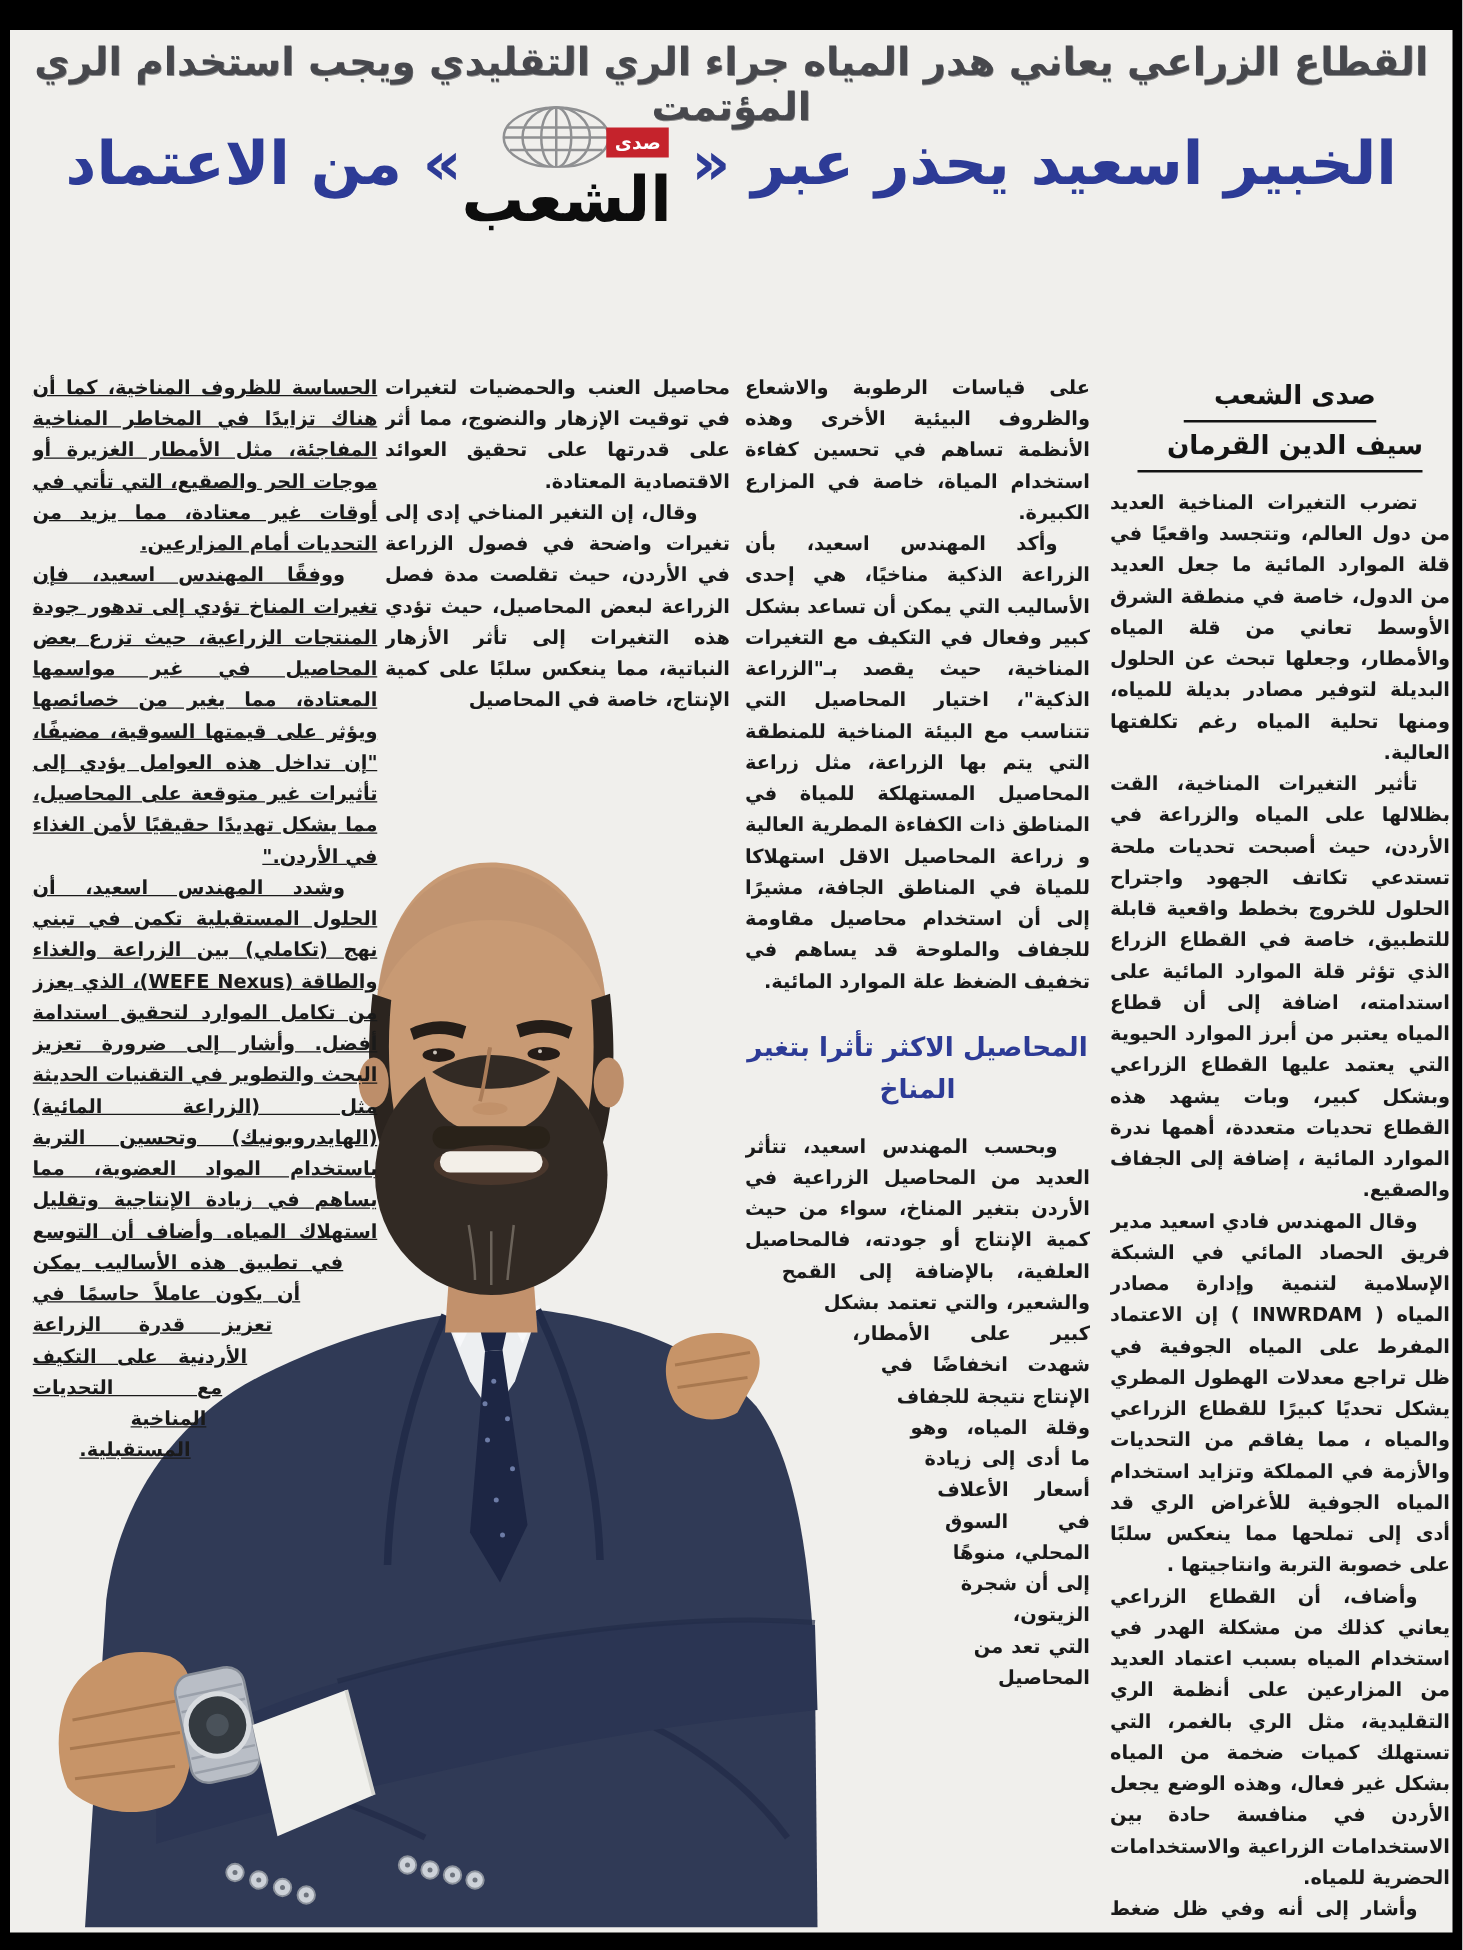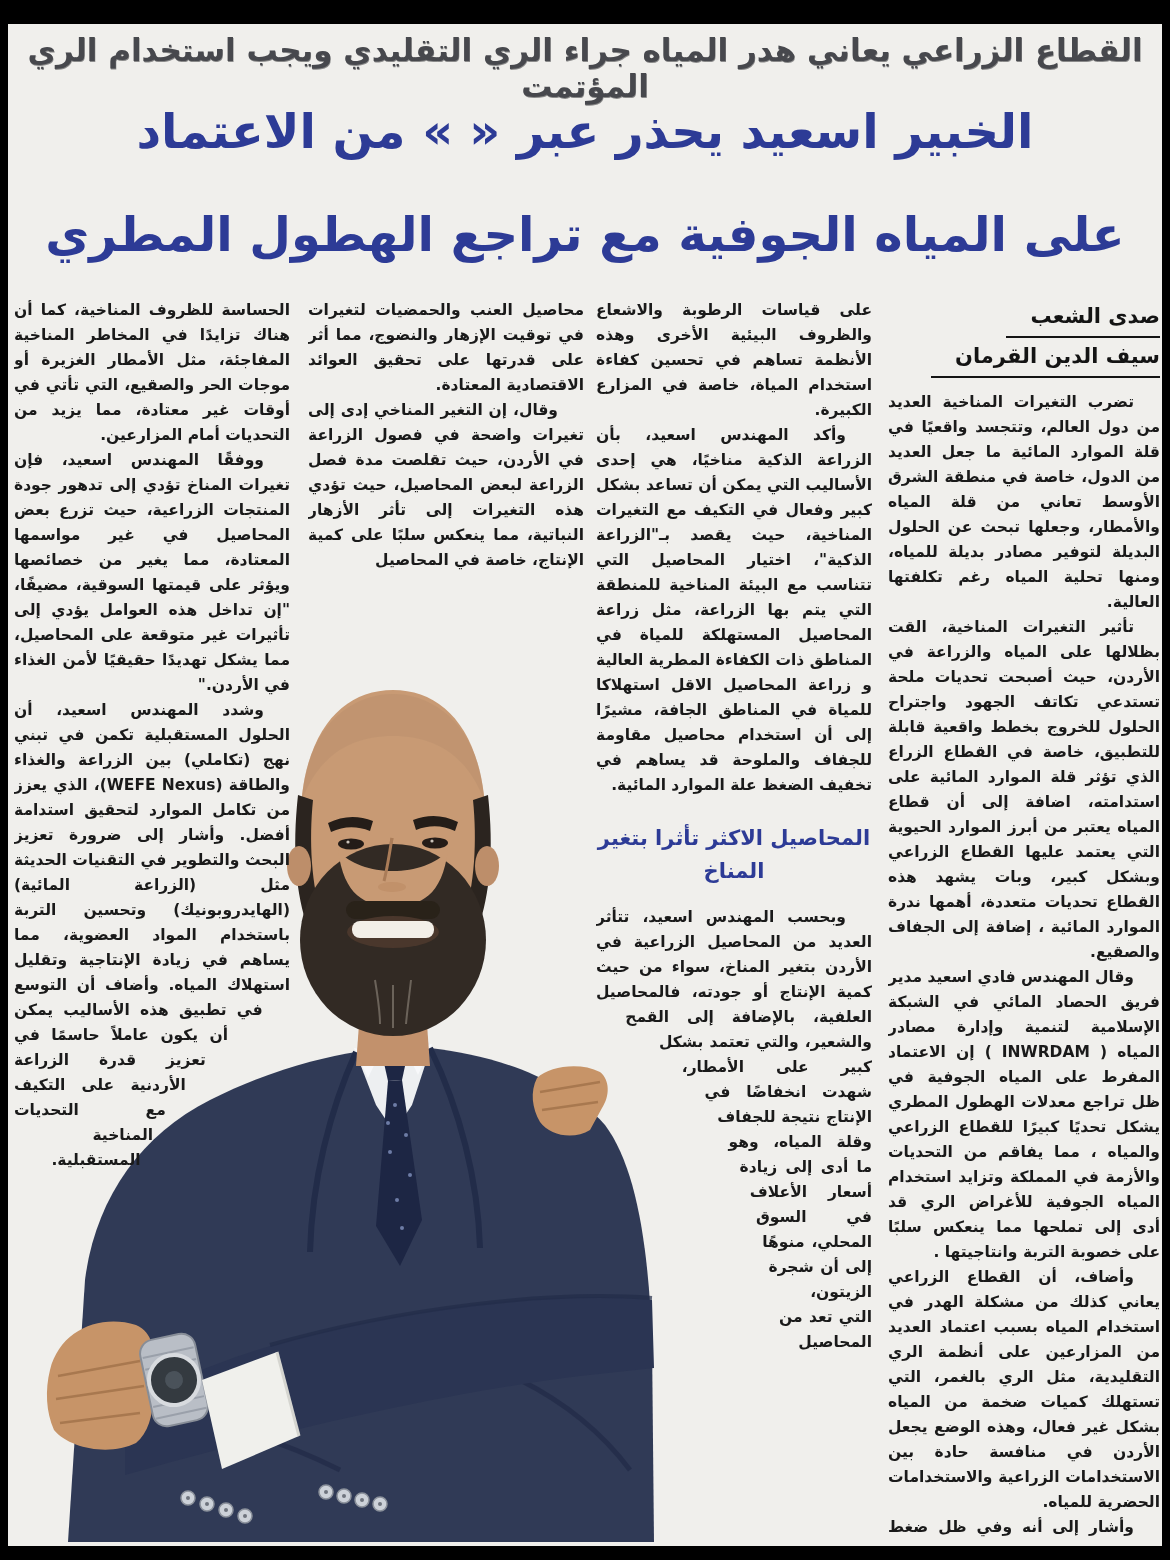--- a/index.html
+++ b/index.html
@@ -61,29 +61,29 @@
   
   .col {
     position: absolute; top: 274px;
     direction: rtl;
     overflow: hidden;
     color: #1a1a1a;
   }
   .col1 { left: 880px; width: 272px; height: 1244px; }
   .col2 { left: 588px; width: 276px; height: 1244px; }
   .col3 { left: 300px; width: 276px; height: 452px; }
-  .col4 { left: 6px;  width: 276px; height: 1244px; }
+  .col4 { left: 18px;  width: 276px; height: 1244px; text-decoration: underline; }
   .body-p {
     font-size: 15.5px; line-height: 25px; font-weight: bold;
     text-align: justify; text-justify: inter-word;
     direction: rtl;
   }
   .indent { text-indent: 26px; }
   .cont { text-indent: 0; }
-  .byline { margin-bottom: 12px; text-align: right; }
+  .byline { margin-bottom: 12px; text-align: center; }
   .byline div { line-height: 36px; }
   .byline-line {
     display: inline-block;
     font-size: 21px; font-weight: bold; color: #141414;
     border-bottom: 2.5px solid #141414;
     padding-left: 24px; padding-bottom: 2px;
   }
   .subhead {
     color: #2d3b96; font-weight: bold; text-align: center;
     font-size: 21px; line-height: 1.55;
@@ -114,24 +114,38 @@
 </head>
 <body>
 
 <div class="page">
   <div class="sheet">
 
     <div class="kicker">القطاع الزراعي يعاني هدر المياه جراء الري التقليدي ويجب استخدام الري المؤتمت</div>
 
     <div class="headline-row">
       <span>الخبير اسعيد يحذر عبر «</span>
+      <span class="logo">
+        <svg class="logo-globe" viewBox="0 0 92 58">
+          <g fill="none" stroke="#8f9092" stroke-width="2">
+            <ellipse cx="46" cy="34" rx="42" ry="24"></ellipse>
+            <ellipse cx="46" cy="34" rx="27" ry="24"></ellipse>
+            <ellipse cx="46" cy="34" rx="12" ry="24"></ellipse>
+            <path d="M 6 26 H 86"></path>
+            <path d="M 4 34 H 88"></path>
+            <path d="M 9 44 H 83"></path>
+            <path d="M 46 10 V 58"></path>
+          </g>
+        </svg>
+        <span class="logo-badge">صدى</span>
+        <span class="logo-name">الشعب</span>
+      </span>
       <span>» من الاعتماد</span>
     </div>
 
-    <div class="headline2">على المياه الجوفية مع تراجع الهطول المطري</div>
 
     <svg class="portrait" viewBox="0 0 620 862">
 
       <g>
         <path d="M 28 862 L 45 600 C 55 520, 100 455, 170 420 C 230 390, 280 378, 316 372 L 390 368 C 450 375, 520 395, 565 445 C 595 485, 608 560, 612 660 L 614 862 Z" fill="#303a56"></path>
         <path d="M 90 740 C 160 735, 230 755, 300 790" stroke="#232c49" stroke-width="5" fill="none" opacity="0.8"></path>
         <path d="M 480 700 C 520 720, 560 750, 590 790" stroke="#232c49" stroke-width="5" fill="none" opacity="0.8"></path>
       </g>
 
       <g>

